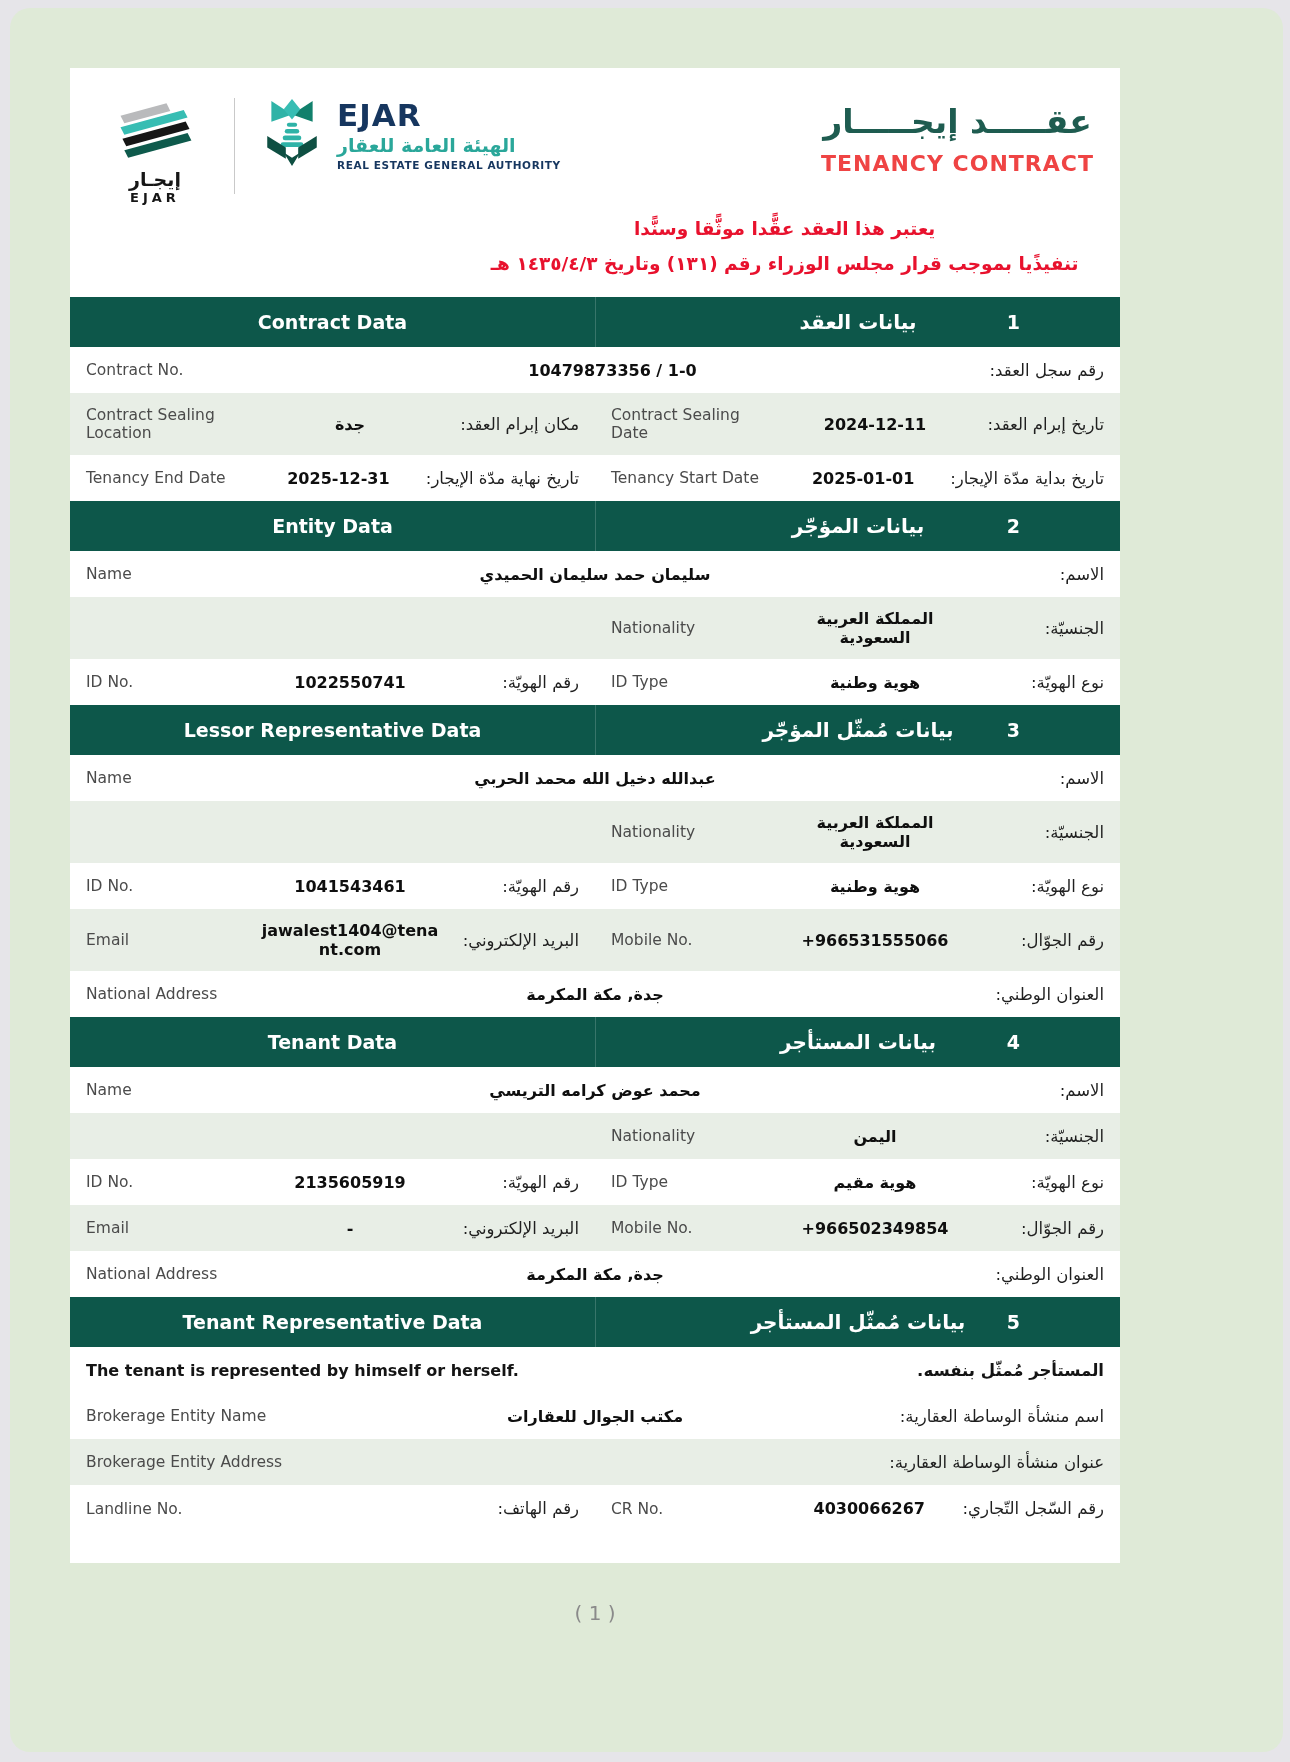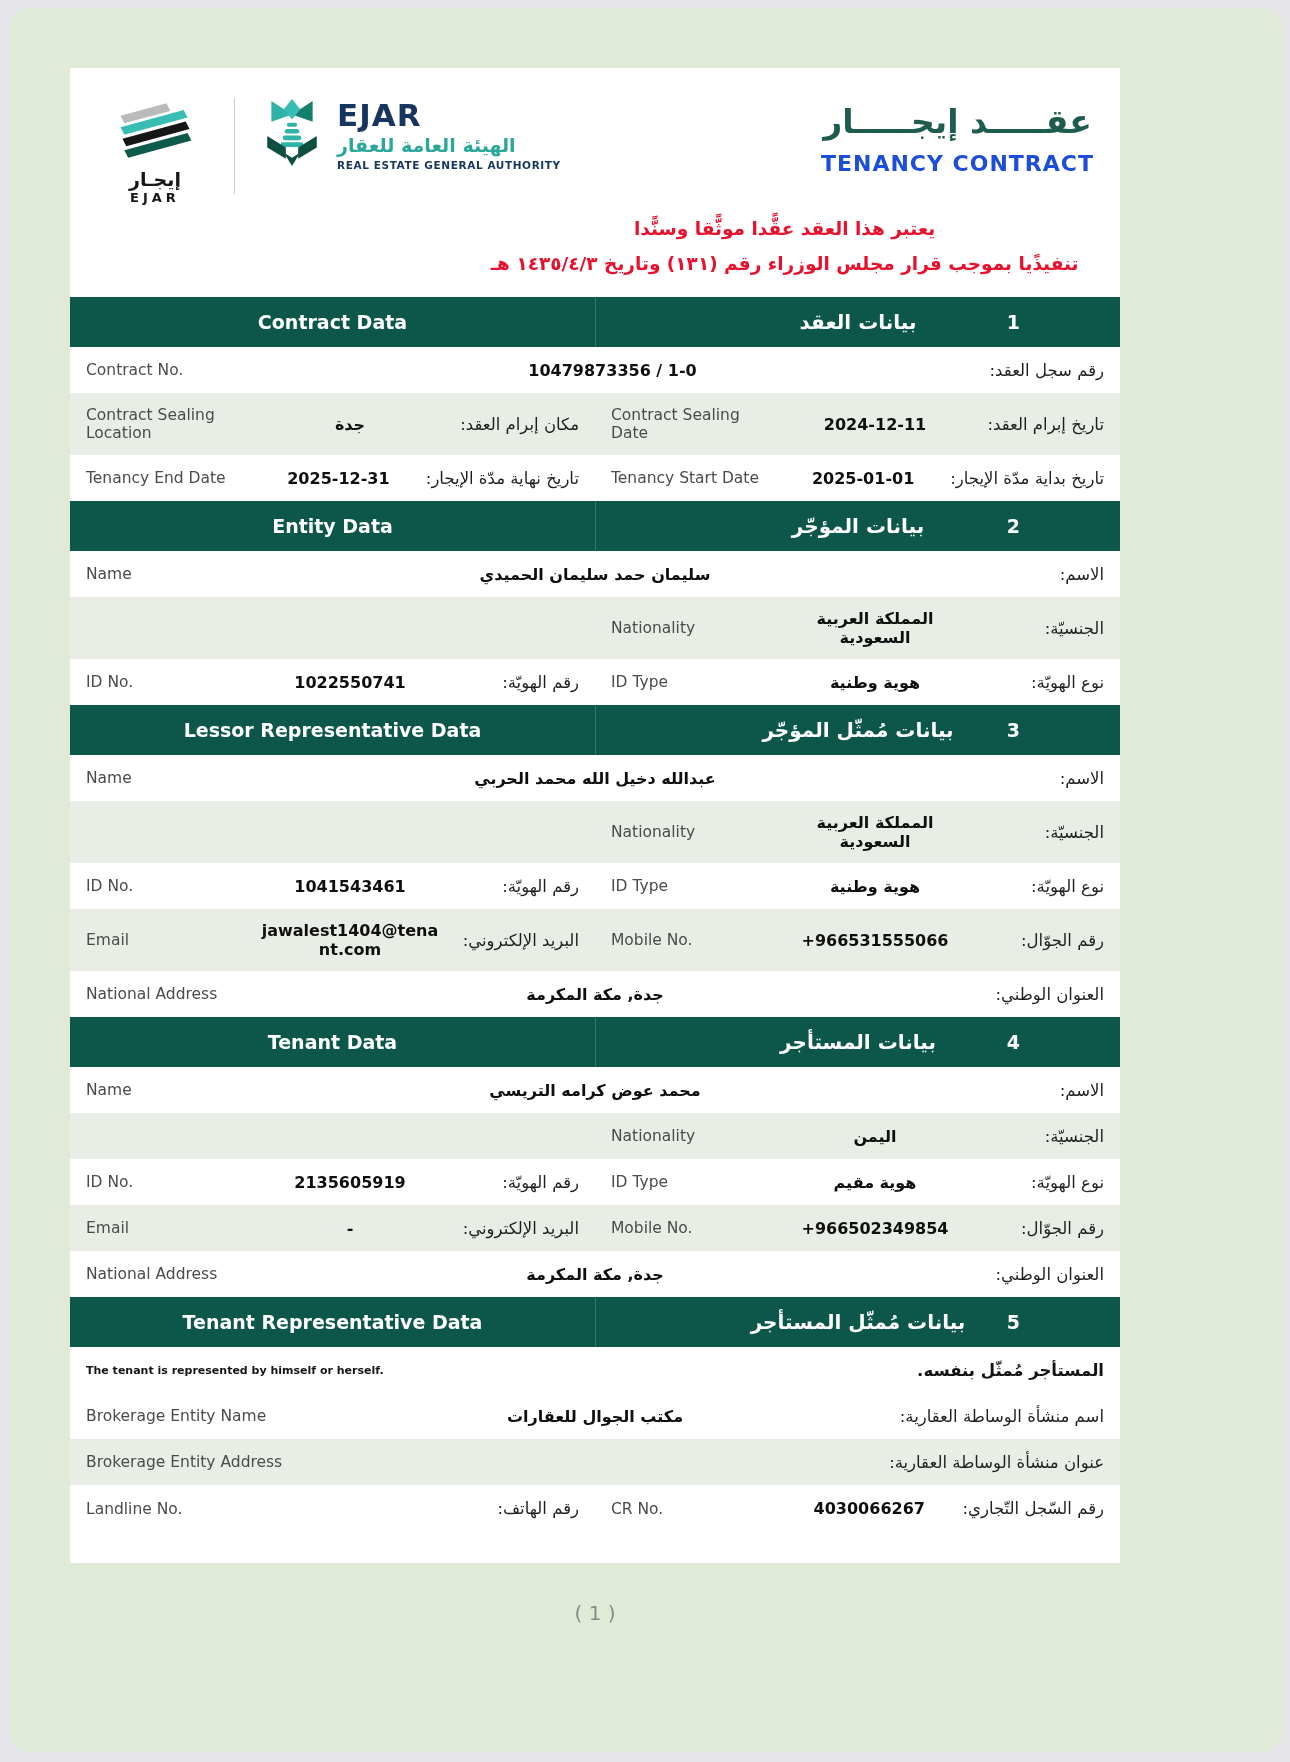--- a/index.html
+++ b/index.html
@@ -14,21 +14,21 @@
   .ejar-ar { font-size:19px; font-weight:700; color:#161616; margin-top:2px; }
   .ejar-en { font-size:13px; font-weight:700; letter-spacing:4px; color:#161616; }
   .vdiv { width:1px; height:96px; background:#c9c9c9; margin:4px 24px 0 20px; }
   .rega-block { display:flex; align-items:center; gap:12px; padding-top:4px; }
   .rega-texts { display:flex; flex-direction:column; }
   .rega-word { font-size:31px; font-weight:700; color:#16365f; letter-spacing:1px; line-height:1; }
   .rega-ar { font-size:19px; font-weight:700; color:#2aa79a; direction:rtl; text-align:left; margin-top:3px; }
   .rega-en { font-size:10.5px; font-weight:700; color:#16365f; letter-spacing:.6px; margin-top:3px; }
   .titles { margin-left:auto; text-align:center; padding-top:8px; }
   .title-ar { font-size:33px; font-weight:700; color:#1e5c50; direction:rtl; }
-  .title-en { font-size:22px; font-weight:700; color:#1d4ed8; letter-spacing:1px; margin-top:10px; }
+  .title-en { font-size:22px; font-weight:700; color:#ef4444; letter-spacing:1px; margin-top:10px; }
   .notice { width:62%; margin-left:auto; margin-top:6px; color:#e8112d; font-weight:700; font-size:18.5px; line-height:1.9; text-align:center; direction:rtl; }
 
   
   .bar { height:50px; background:#0d574a; color:#fff; display:flex; position:relative; }
   .bar-en { width:50%; display:flex; align-items:center; justify-content:center; font-size:19px; font-weight:700; }
   .bar-ar { width:50%; display:flex; align-items:center; justify-content:center; font-size:20px; font-weight:700; direction:rtl; border-left:1px solid rgba(255,255,255,.18); }
   .bar-num { position:absolute; right:100px; top:50%; transform:translateY(-50%); font-size:19px; font-weight:700; }
 
   
   .row { display:flex; align-items:center; background:#fff; }
@@ -38,21 +38,21 @@
   .half { flex:1 1 50%; display:flex; align-items:center; gap:6px; padding:4px 16px; }
   .en { flex:none; width:165px; color:#4b4b4b; font-size:15.5px; }
   .valwrap { flex:1; display:flex; justify-content:center; }
   .v { max-width:180px; text-align:center; font-weight:700; font-size:16px; color:#0f0f0f; overflow-wrap:anywhere; }
   .ar { flex:none; min-width:130px; text-align:right; direction:rtl; color:#1f1f1f; font-size:16.5px; font-weight:500; }
   .full-row { padding:4px 16px; }
   .full-row .en { width:235px; }
   .full-row .ar { min-width:235px; }
   .full-row .v { max-width:420px; }
   .sent-row { justify-content:space-between; padding:4px 16px; }
-  .sen { font-size:11px; font-weight:700; color:#141414; }
+  .sen { font-size:16px; font-weight:700; color:#141414; }
   .sar { font-size:16.5px; font-weight:700; color:#141414; direction:rtl; }
 
   .footer { width:1050px; margin-left:60px; text-align:center; margin-top:38px; color:#8a8a8a; font-size:20px; }
 </style>
 </head>
 <body>
 
 <div class="page">
   <div class="card">
 

